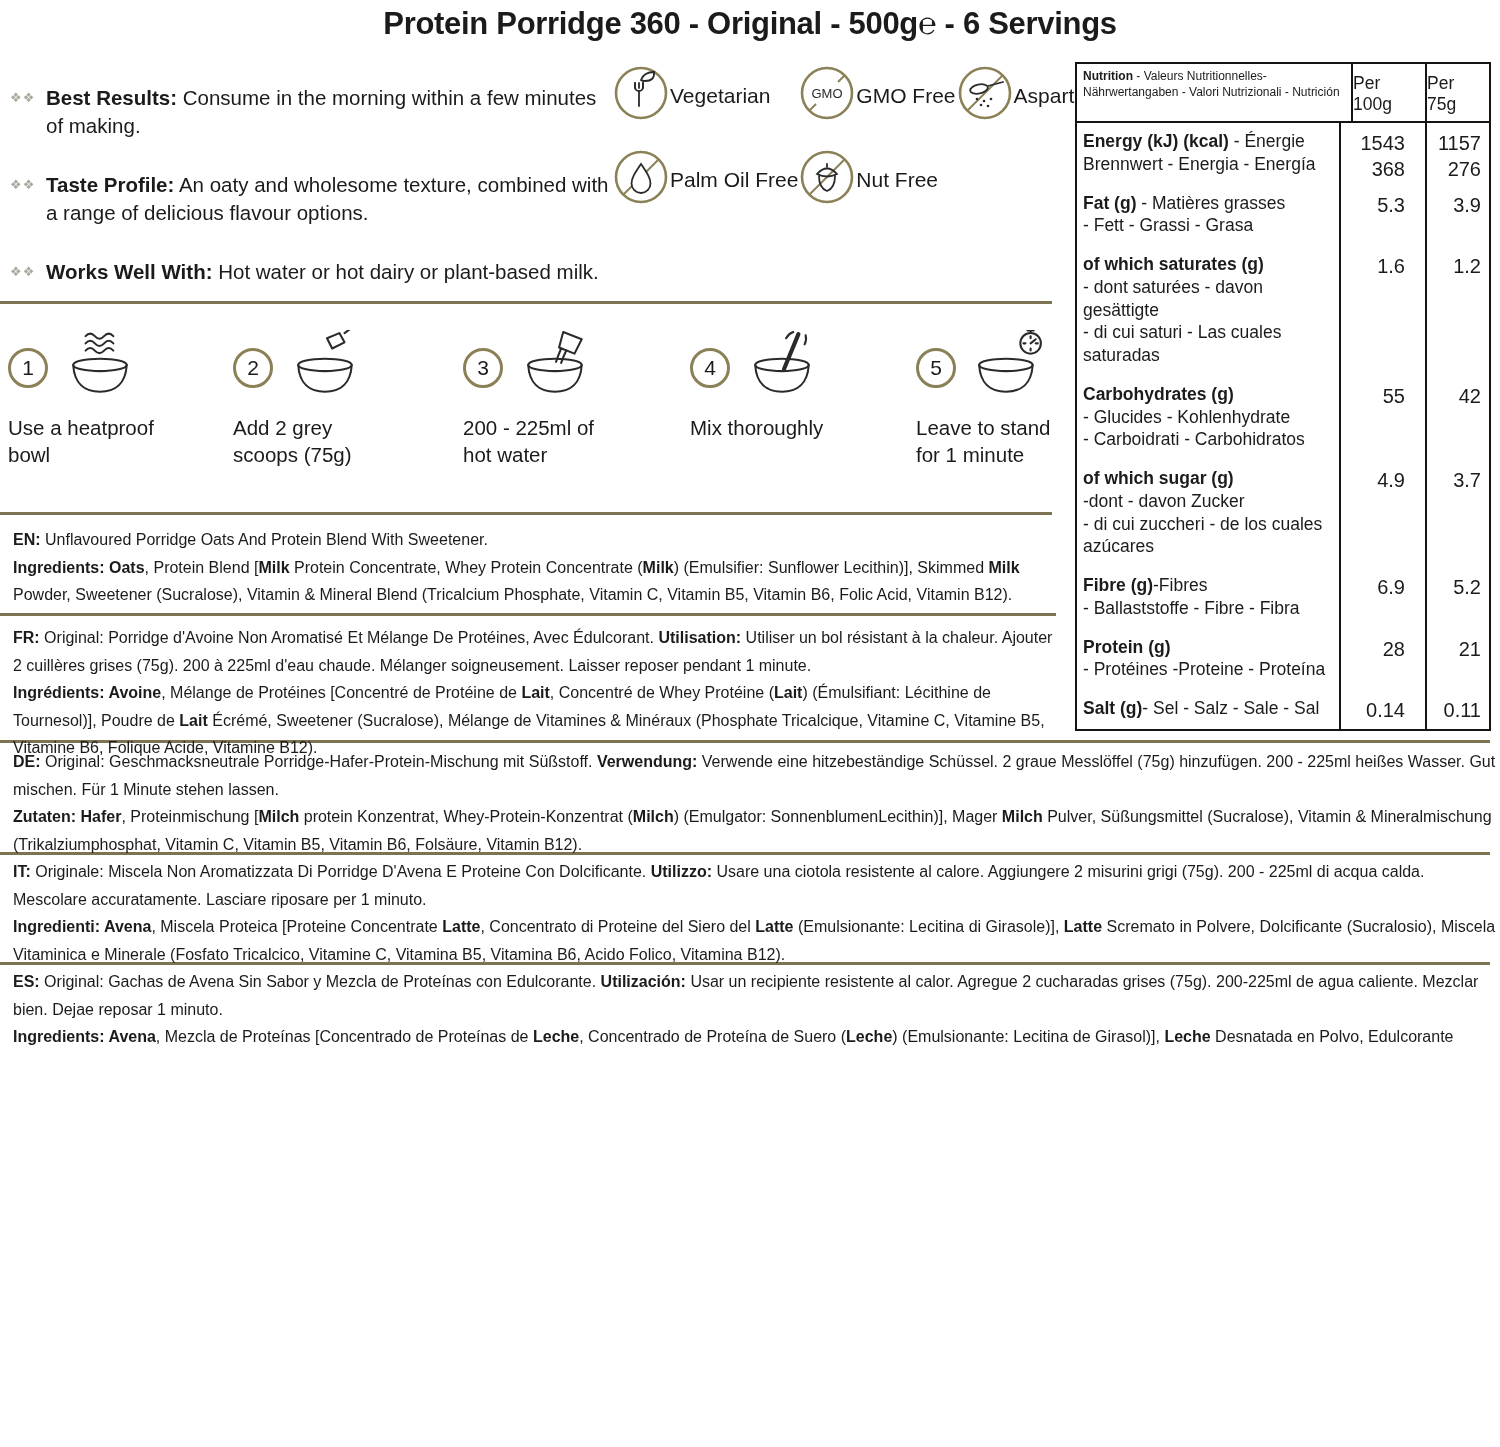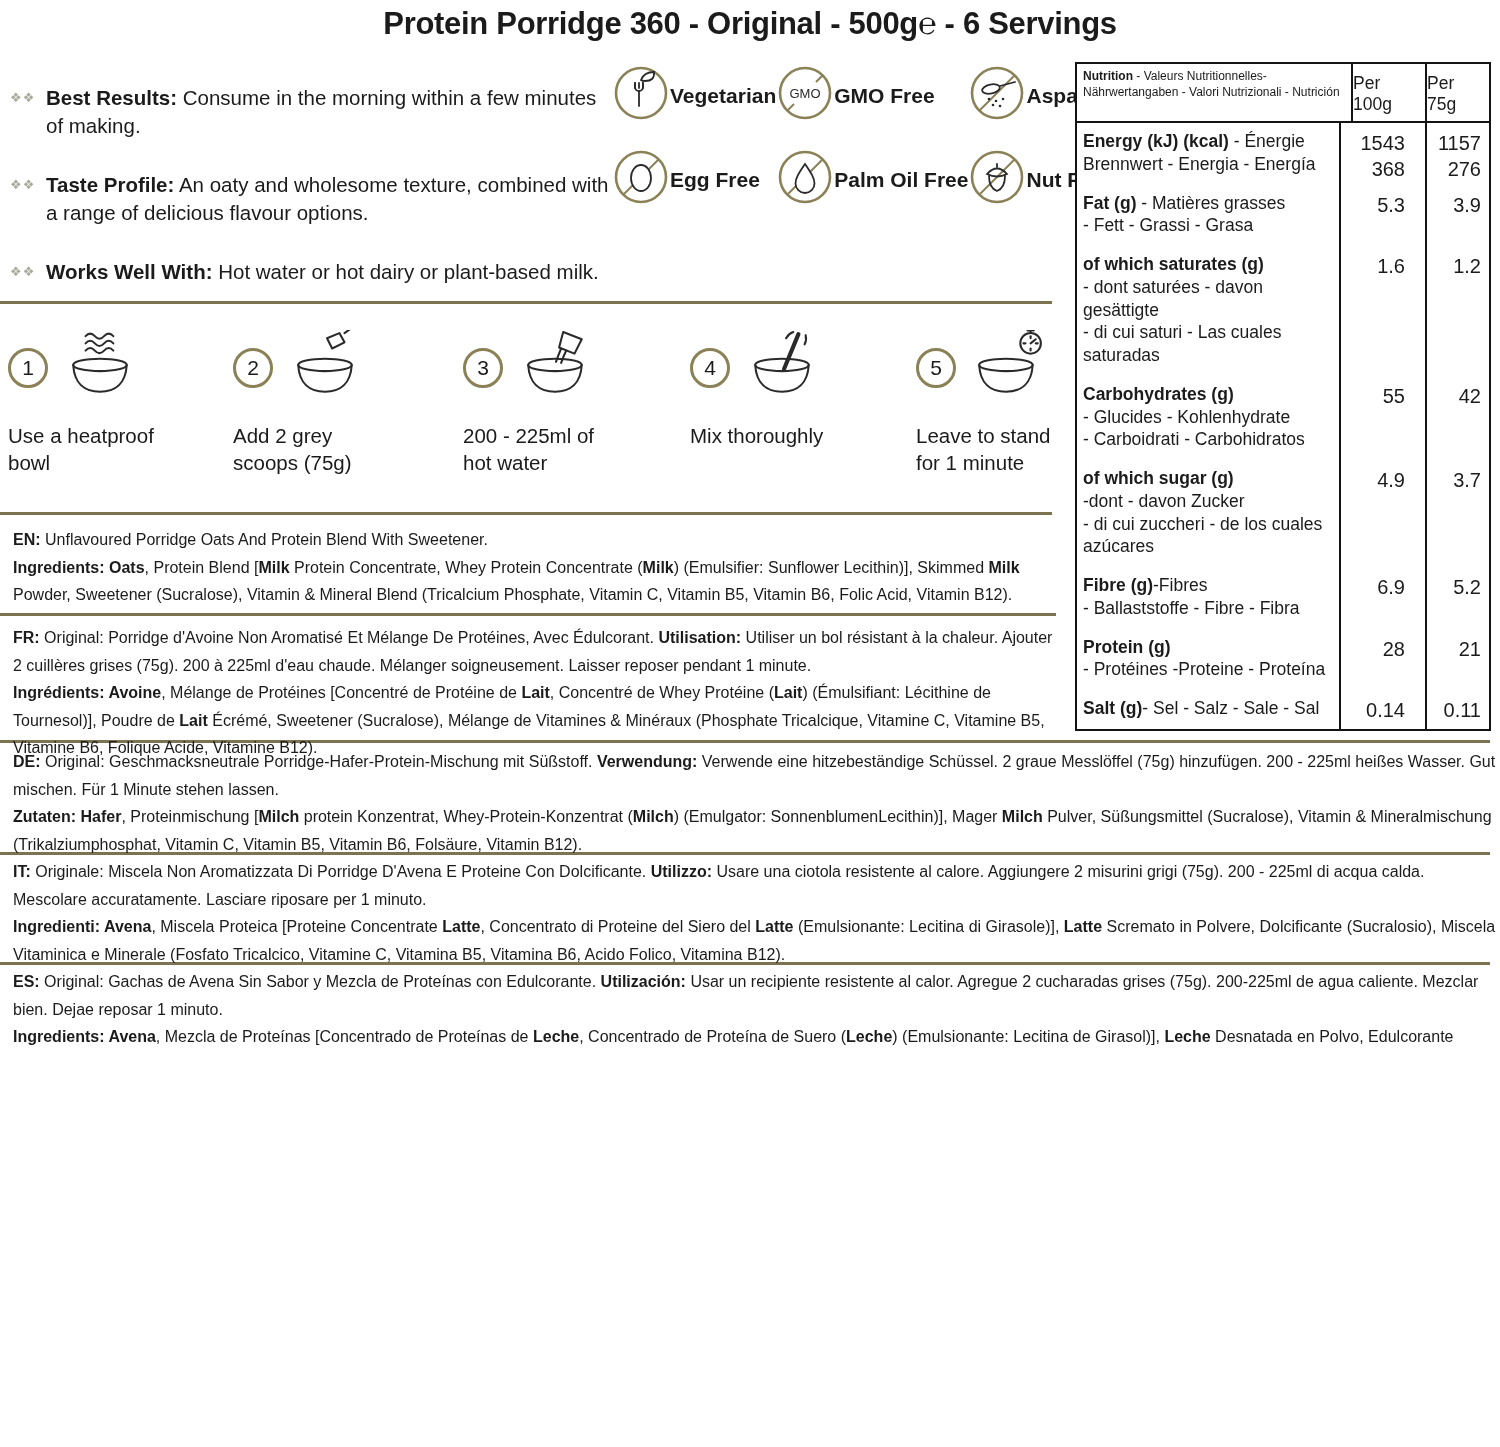--- a/index.html
+++ b/index.html
@@ -13,42 +13,42 @@
   
   .bullets{position:absolute;left:10px;top:84px;width:608px;}
   .bullet{display:flex;margin-bottom:31px;}
   .bullet .marker{color:#a9a89b;font-size:13px;letter-spacing:1px;flex:0 0 36px;padding-top:6px;}
   .bullet .btext{font-size:20.5px;line-height:28px;}
 
   
   .badges{position:absolute;left:612px;top:64px;width:432px;
           display:grid;grid-template-columns:repeat(3,1fr);row-gap:26px;}
   .badge{display:flex;flex-direction:row;align-items:center;}
-  .badge .blabel{font-size:21px;margin-top:5px;white-space:nowrap;font-weight:bold;}
+  .badge .blabel{font-size:21px;margin-top:5px;white-space:nowrap;}
   .bsvg{display:block;}
 
   
   .sep{position:absolute;height:3px;background:#7b7352;}
   #sep1{top:301px;left:0;width:1052px;}
   #sep2{top:512px;left:0;width:1052px;}
   #sep3{top:613px;left:0;width:1056px;}
   #sep4{top:740px;left:0;width:1490px;}
   #sep5{top:852px;left:0;width:1490px;}
   #sep6{top:962px;left:0;width:1490px;}
   #sep7{top:1076px;left:0;width:1490px;}
 
   
   .steps{position:absolute;left:8px;top:330px;width:1052px;height:160px;}
   .step{position:absolute;top:0;width:218px;}
   .s0{left:0;} .s1{left:225px;} .s2{left:455px;} .s3{left:682px;} .s4{left:908px;}
   .srow{display:flex;align-items:flex-start;}
   .num{width:34px;height:34px;border:3px solid #8a8157;border-radius:50%;margin-top:18px;
        display:flex;align-items:center;justify-content:center;font-size:21px;flex:0 0 auto;}
   .sicon{margin-left:8px;}
-  .scap{font-size:20.5px;line-height:27px;margin-top:20px;white-space:pre-line;}
+  .scap{font-size:20.5px;line-height:27px;margin-top:12px;white-space:pre-line;}
 
   
   .ntable{position:absolute;left:1075px;top:62px;width:416px;border:2.5px solid #141414;
           box-sizing:border-box;background:#fff;}
   .nheader{display:flex;border-bottom:2.5px solid #141414;}
   .nh-label{flex:1;padding:5px 4px 21px 6px;font-size:12px;line-height:1.3;}
   .ncol{width:74px;border-left:2px solid #141414;box-sizing:border-box;
         display:flex;align-items:flex-end;justify-content:flex-end;
         padding:4px 5px 6px 0;font-size:17.5px;}
   .ncol2{width:64px;}
@@ -127,28 +127,20 @@
         </g>
         <g fill="#2a2a2a" stroke="none">
           <circle cx="-8" cy="6" r="1.3"></circle>
             <circle cx="-1" cy="8" r="1.3"></circle>
           <circle cx="6" cy="6" r="1.3"></circle>
             <circle cx="-4" cy="12" r="1.3"></circle>
             <circle cx="3" cy="13" r="1.3"></circle>
         </g>
       </svg>
       <div class="blabel">Aspartame Free</div>
-    </div>
-    <div class="badge">
-      <svg class="bsvg" width="58" height="58" viewBox="-29 -29 58 58">
-        <circle r="25" fill="none" stroke="#8a8157" stroke-width="2.6"></circle>
-        <line x1="-18" y1="18" x2="18" y2="-18" stroke="#8a8157" stroke-width="2"></line>
-        <ellipse cx="0" cy="1" rx="10" ry="13" fill="#fff" stroke="#2a2a2a" stroke-width="1.8"></ellipse>
-      </svg>
-      <div class="blabel">Egg Free</div>
     </div>
     <div class="badge">
       <svg class="bsvg" width="58" height="58" viewBox="-29 -29 58 58">
         <circle r="25" fill="none" stroke="#8a8157" stroke-width="2.6"></circle>
         <line x1="-18" y1="18" x2="18" y2="-18" stroke="#8a8157" stroke-width="2"></line>
         <path d="M0 -13 C6 -4 9.5 1 9.5 6.5 a9.5 9.5 0 0 1 -19 0 C-9.5 1 -6 -4 0 -13 z" fill="#fff" stroke="#2a2a2a" stroke-width="1.8"></path>
       </svg>
       <div class="blabel">Palm Oil Free</div>
     </div>
     <div class="badge">

